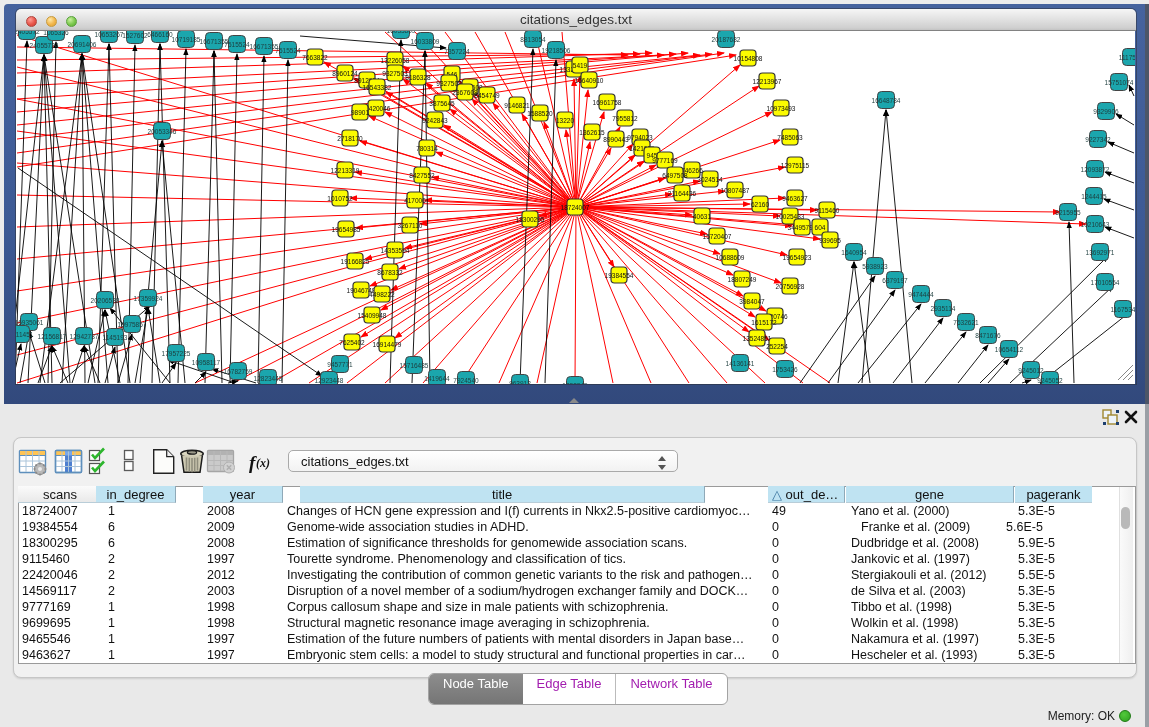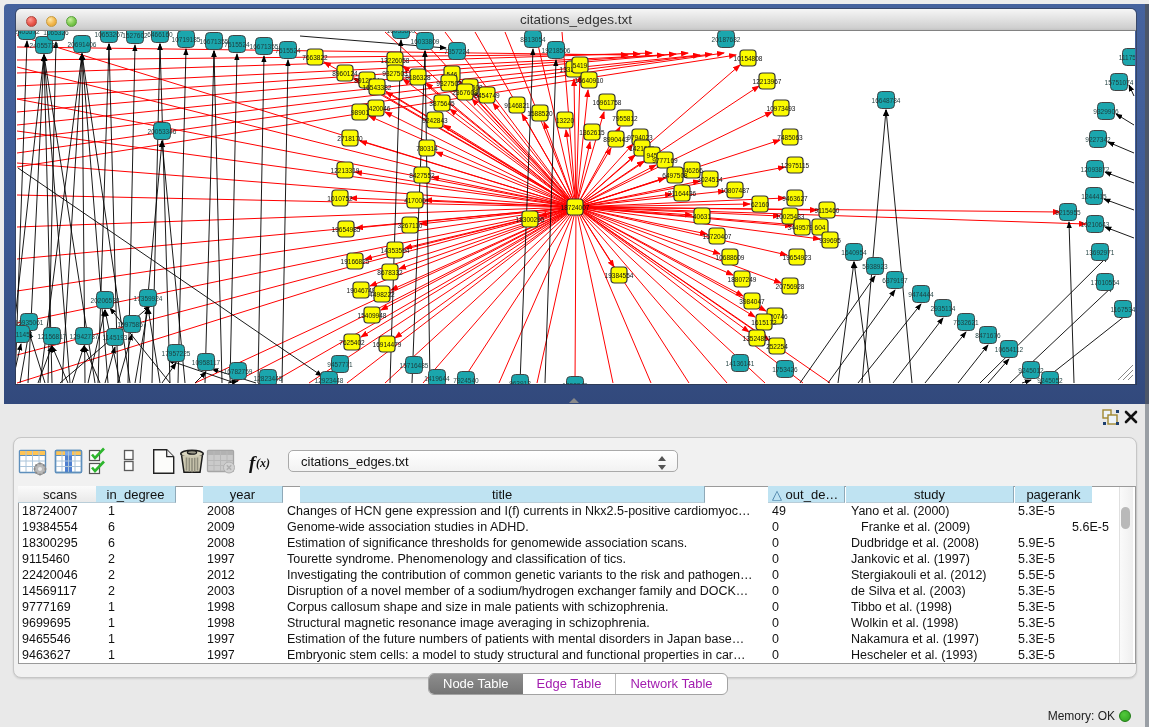--- a/index.html
+++ b/index.html
@@ -15,21 +15,21 @@
 #phead .t{position:absolute;left:8px;top:8px;font-size:12.5px;color:#222}
 #container{position:absolute;left:13px;top:33px;width:1124px;height:241px;background:#f1f1f1;border:1px solid #c6c6c6;border-radius:8px;box-shadow:0 1px 2px rgba(0,0,0,.12)}
 #combo{position:absolute;left:288px;top:450px;width:390px;height:22px;background:linear-gradient(180deg,#ffffff,#f2f2f2);border:1px solid #a9a9a9;border-radius:5px}
 #combo .txt{position:absolute;left:12px;top:3px;font-size:13px;color:#111}
 #table{position:absolute;left:18px;top:486px;width:1118px;height:178px;background:#fff;border:1px solid #9a9a9a}
 .hc{position:absolute;top:486px;height:17px;border-right:1px solid #8fa9b8;border-bottom:1px solid #b9cdd8;font-size:13px;color:#111;text-align:center;line-height:17px;background:#bfe3f2}
 .trow{position:absolute;height:16px;font-size:12.5px;color:#111;white-space:nowrap}
 .trow span{position:absolute;top:1px}
 #vscroll{position:absolute;left:1119px;top:487px;width:14px;height:176px;background:linear-gradient(90deg,#fafafa,#efefef);border-left:1px solid #e0e0e0}
 #vthumb{position:absolute;left:1121px;top:507px;width:9px;height:22px;background:#b9b9b9;border-radius:5px}
-#tabs{position:absolute;left:428px;top:673px;height:22px;display:flex;border:1px solid #a3a3a3;border-radius:6px;overflow:hidden;background:#fff}
+#tabs{position:absolute;left:428px;top:673px;height:32px;display:flex;border:1px solid #a3a3a3;border-radius:6px;overflow:hidden;background:#fff}
 #tabs div{font-size:13px;line-height:20px;padding:0 14px;color:#a21caf}
 #tabs .sel{background:linear-gradient(180deg,#8d8d8d,#757575);color:#fff}
 #tabs .sep{border-left:1px solid #bbb;padding:0}
 #mem{position:absolute;right:34px;top:709px;font-size:12px;color:#222}
 #memdot{position:absolute;left:1119px;top:710px;width:12px;height:12px;border-radius:50%;background:radial-gradient(circle at 40% 35%,#52c93c,#2ea11f);border:1px solid #1d7a12}
 </style></head><body>
 <div id="frame"></div>
 <div id="rightstrip"></div>
 <div id="rightstrip2"></div>
 <div id="inwin">
@@ -622,39 +622,39 @@
  <svg width="10" height="14" style="position:absolute;right:10px;top:5px">
       <path d="M5 0l4 5H1zM5 14l4-5H1z" fill="#555"></path>
     </svg>
 </div>
 <div id="table"></div>
 <div class="hc" style="left:18px;width:85px;background:linear-gradient(180deg,#fbfbfb,#e9e9e9);border-right:1px solid #b5b5b5">scans</div>
 <div class="hc" style="left:96px;width:80px">in_degree</div>
 <div class="hc" style="left:203px;width:80px">year</div>
 <div class="hc" style="left:300px;width:405px">title</div>
 <div class="hc" style="left:768px;width:77px;text-align:left;padding-left:4px"><span style="color:#3a739e">△</span> out_de…</div>
-<div class="hc" style="left:846px;width:168px">study</div>
+<div class="hc" style="left:846px;width:168px">gene</div>
 <div class="hc" style="left:1015px;width:77px;border-right:none">pagerank</div>
 <div class="trow" style="top:503px">
 <span style="left:22px">18724007</span>
     <span style="left:108px">1</span>
     <span style="left:207px">2008</span>
     <span style="left:287px">Changes of HCN gene expression and I(f) currents in Nkx2.5-positive cardiomyoc…</span>
     <span style="left:772px">49</span>
     <span style="left:851px">Yano et al. (2000)</span>
     <span style="left:1018px">5.3E-5</span>
   </div>
 <div class="trow" style="top:519px">
 <span style="left:22px">19384554</span>
     <span style="left:108px">6</span>
     <span style="left:207px">2009</span>
     <span style="left:287px">Genome-wide association studies in ADHD.</span>
     <span style="left:772px">0</span>
     <span style="left:861px">Franke et al. (2009)</span>
-    <span style="left:1072px">5.6E-5</span>
+    <span style="left:1006px">5.6E-5</span>
   </div>
 <div class="trow" style="top:535px">
 <span style="left:22px">18300295</span>
     <span style="left:108px">6</span>
     <span style="left:207px">2008</span>
     <span style="left:287px">Estimation of significance thresholds for genomewide association scans.</span>
     <span style="left:772px">0</span>
     <span style="left:851px">Dudbridge et al. (2008)</span>
     <span style="left:1018px">5.9E-5</span>
   </div>

